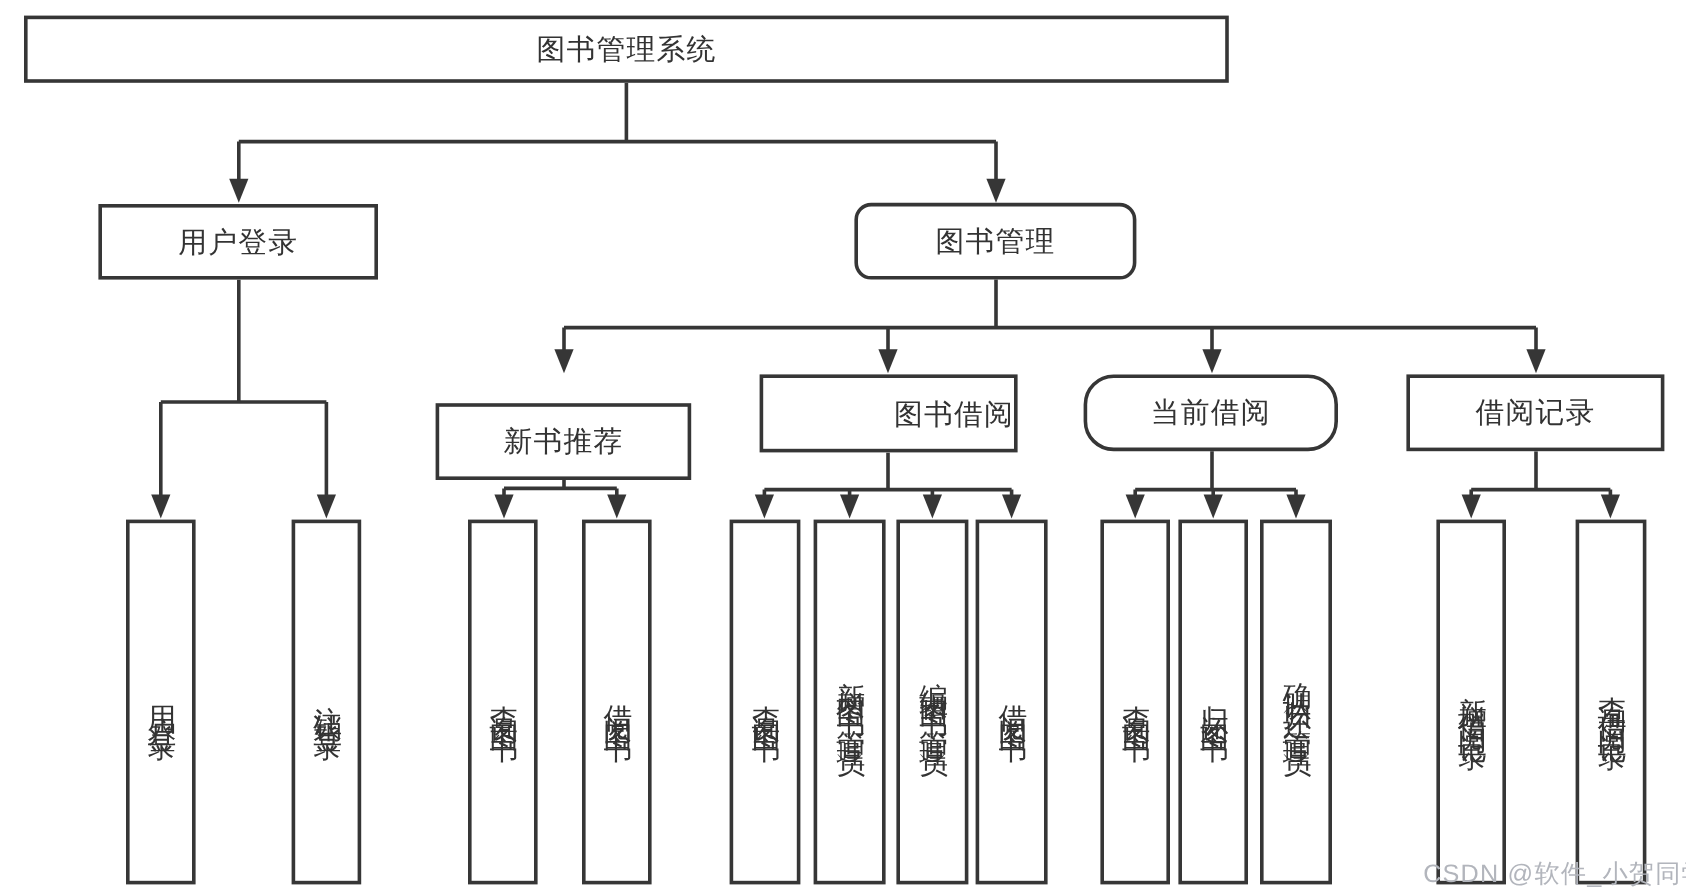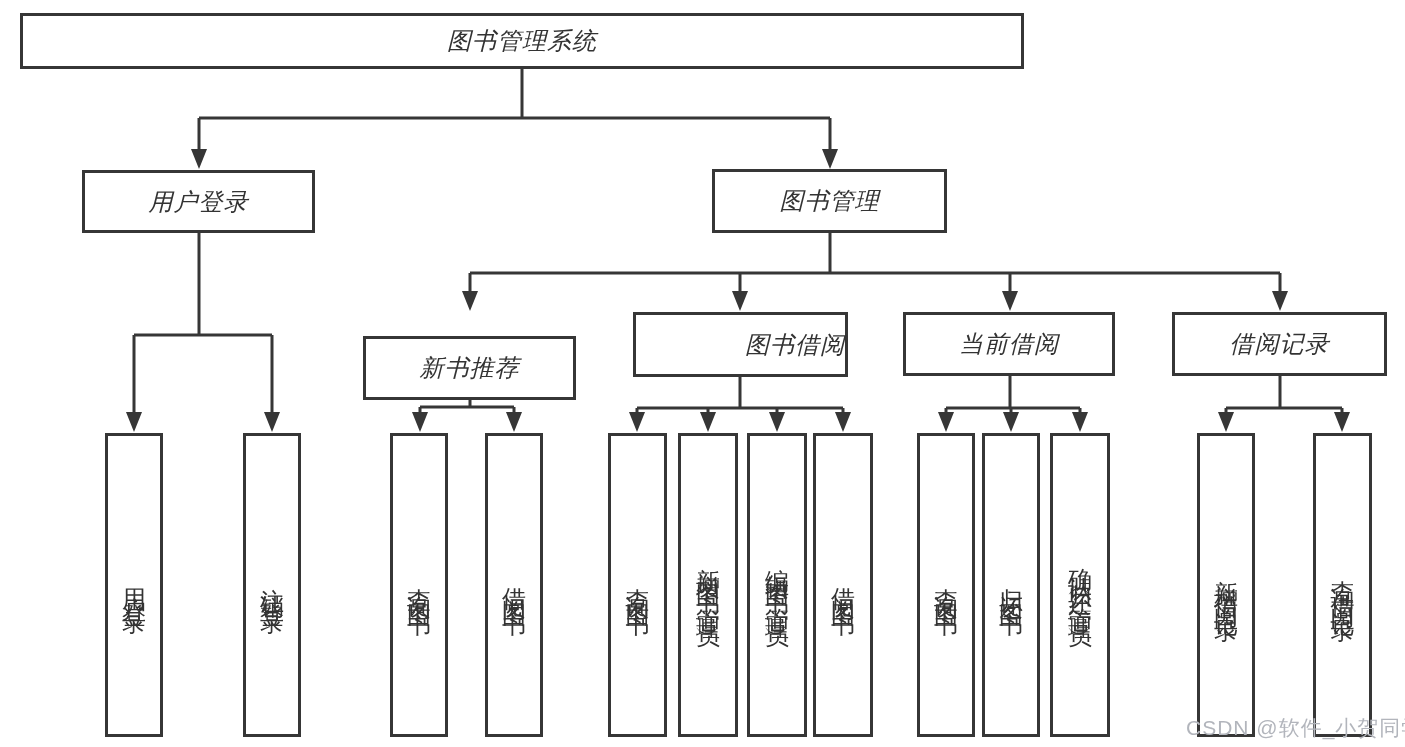--- a/index.html
+++ b/index.html
@@ -14,21 +14,20 @@
   .hbox{
     position:absolute;
     box-sizing:border-box;
     background:#ffffff;
     border:3px solid #363636;
     display:flex;align-items:center;justify-content:center;
     color:#333333;
     font-size:24px;
     letter-spacing:1px;
     white-space:nowrap;
-    font-style:italic;
   }
   .vbox{
     position:absolute;
     top:433px;height:304px;
     box-sizing:border-box;
     background:#ffffff;
     border:3px solid #363636;
     display:flex;align-items:center;justify-content:center;
     color:#333333;
     font-size:24px;
@@ -43,24 +42,24 @@
     position:absolute;
     left:1186px;top:714px;
     font-size:21px;
     color:#b2b5bc;
     letter-spacing:1px;
     white-space:nowrap;
     z-index:5;
   }
   .root{left:20px;top:13px;width:1004px;height:56px;}
   .n-user-login{left:82px;top:170px;width:233px;height:63px;}
-  .n-book-mgmt{left:712px;top:169px;width:235px;height:64px;}
+  .n-book-mgmt{left:712px;top:169px;width:235px;height:64px;border-radius:14px;}
   .n-new-book{left:363px;top:312px;width:213px;height:64px;margin-top:24px;}
   .n-book-borrow{left:633px;top:312px;width:215px;height:65px;justify-content:flex-end;}
-  .n-current-borrow{left:903px;top:312px;width:212px;height:64px;}
+  .n-current-borrow{left:903px;top:312px;width:212px;height:64px;border-radius:25px;}
   .n-borrow-records{left:1172px;top:312px;width:215px;height:64px;}
 </style>
 </head>
 <body>
 
 <div id="canvas">
 
   <svg id="wires" width="1405" height="747" viewBox="0 0 1405 747">
     <g stroke="#363636" stroke-width="3" fill="none">
 

